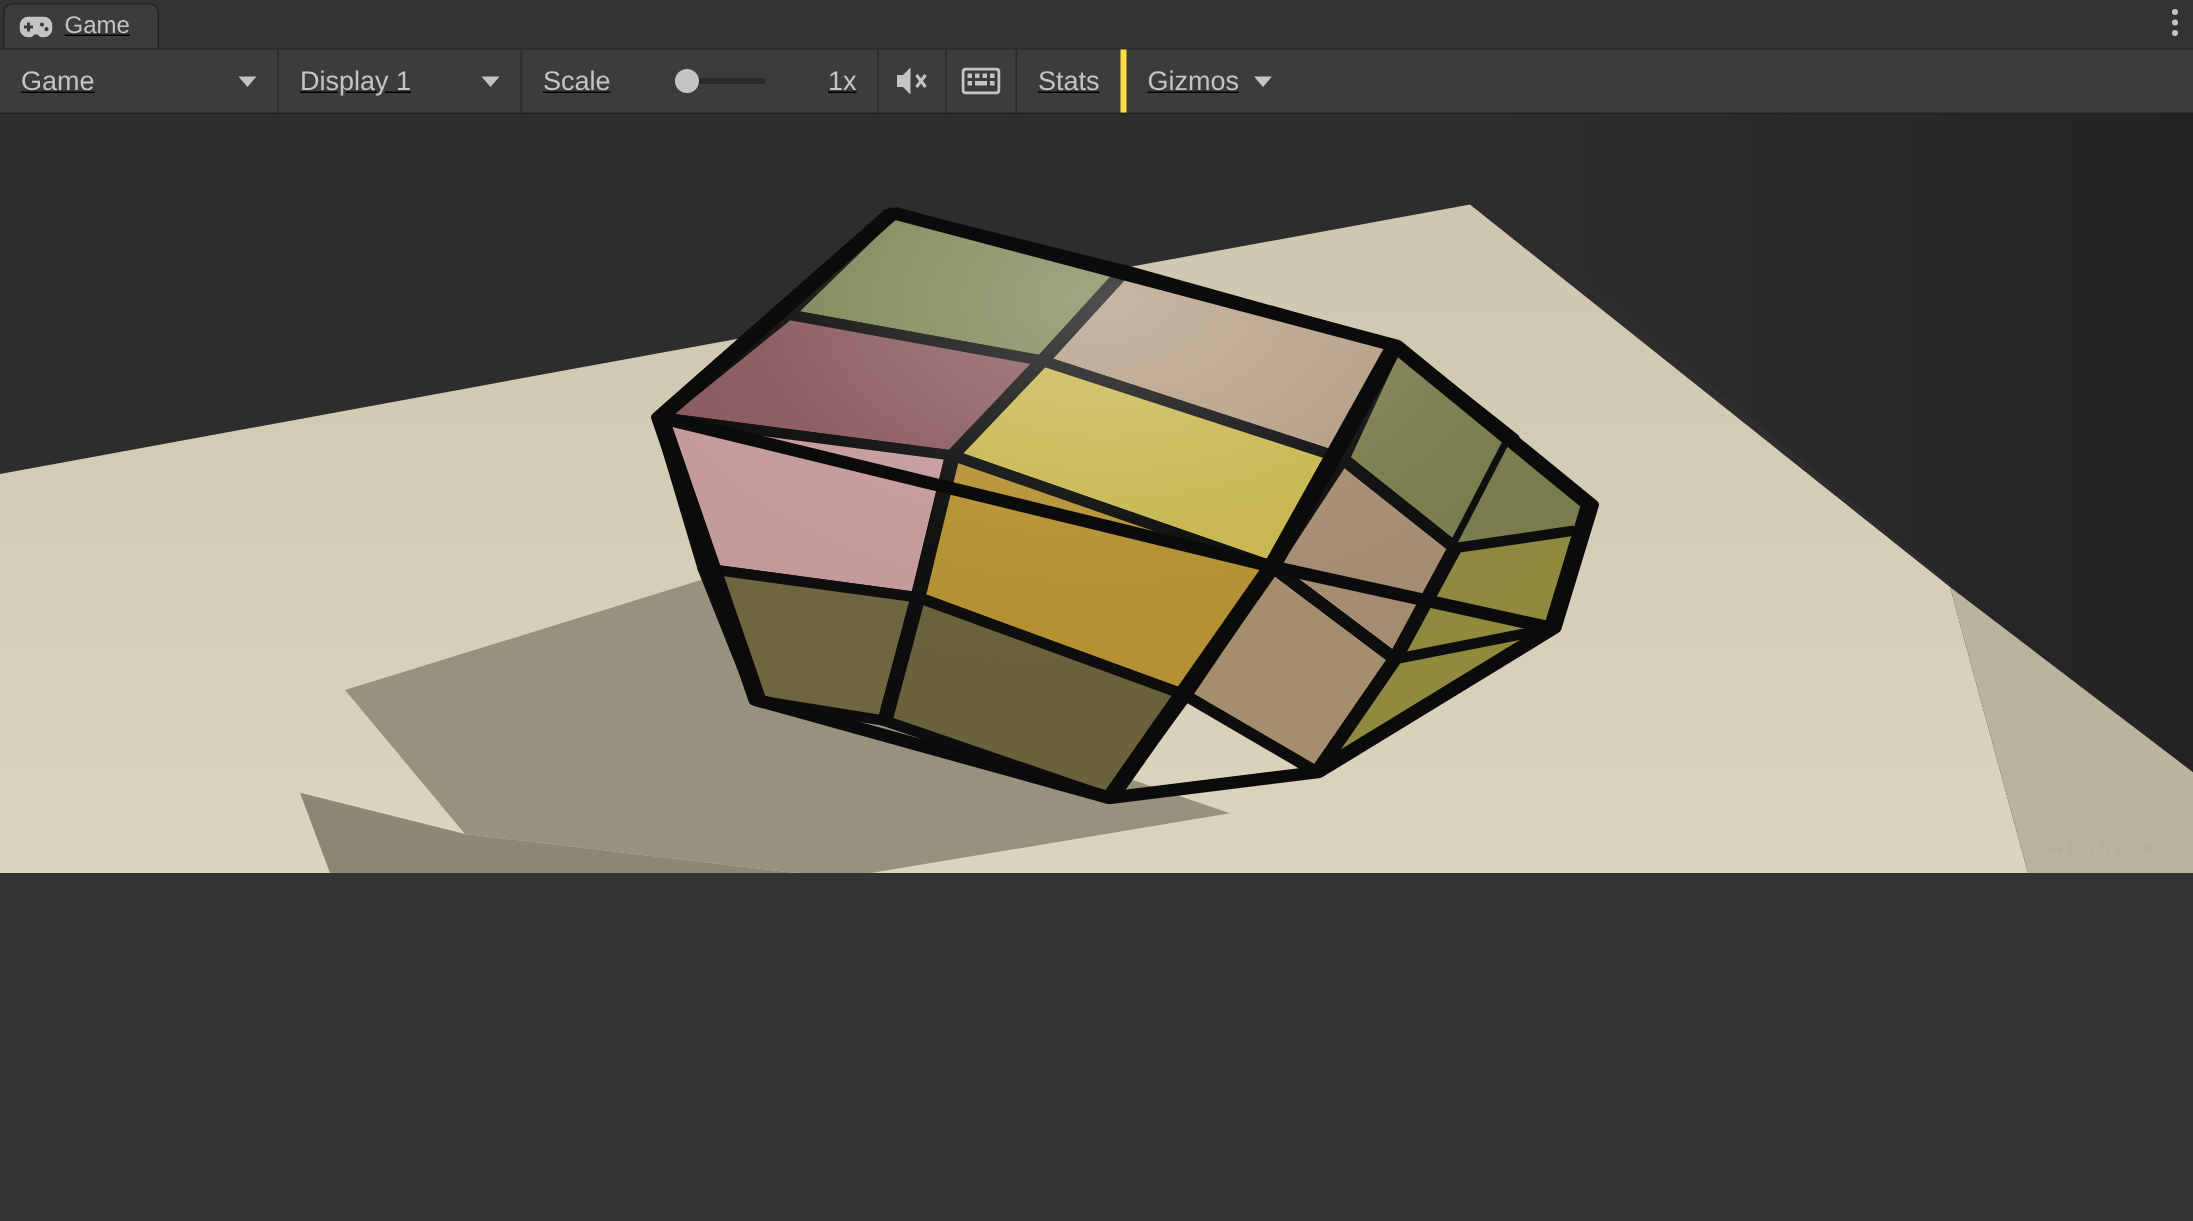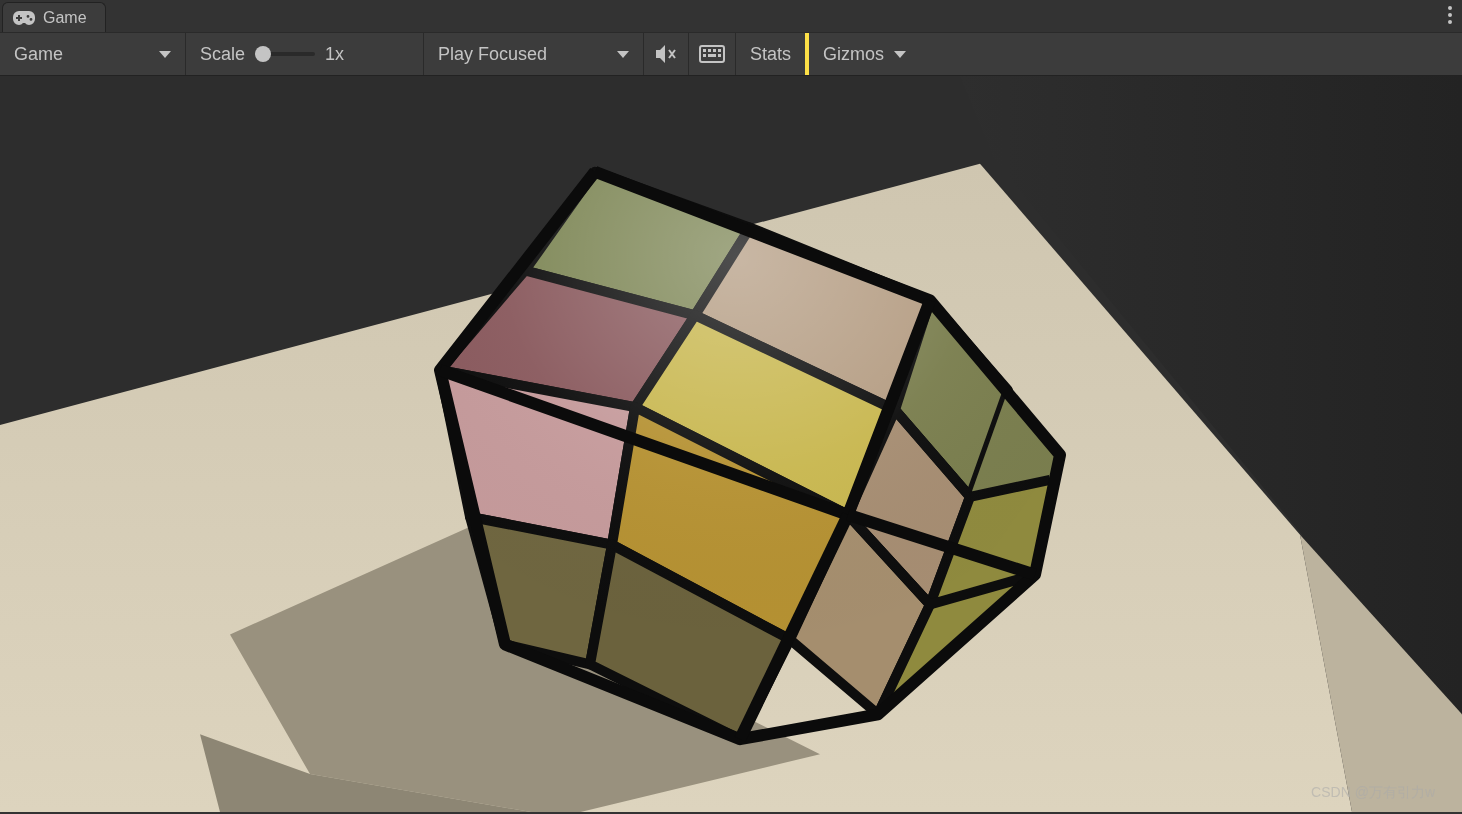--- a/index.html
+++ b/index.html
@@ -1,41 +1,41 @@
 <!DOCTYPE html>
 <html><head>
 <meta charset="utf-8">
 <style>
   * { box-sizing: border-box; margin: 0; padding: 0; user-select: none; }
   html, body { width: 1462px; height: 814px; overflow: hidden; font-family: Arial, Helvetica, sans-serif; background: #333333; }
-  .root { width: 1462px; height: 812px; background: #0c4a6e; position: relative; }
+  .root { width: 1462px; height: 582px; background: #0c4a6e; position: relative; text-decoration: underline; }
 
   
   .tab-bar { height: 32px; background: #333333; display: flex; align-items: flex-end; position: relative; }
   .tab { background: #3c3c3c; color: #c4c4c4; height: 30px; padding: 0 18px 0 10px; border-radius: 6px 6px 0 0; display: flex; align-items: center; gap: 8px; font-size: 16px; margin-left: 2px; border: 1px solid #222; border-bottom: none; }
   .tab .icon svg { display: block; }
   .kebab { position: absolute; right: 10px; top: 6px; color: #c4c4c4; font-size: 18px; letter-spacing: 0; line-height: 6px; display: flex; flex-direction: column; gap: 3px; align-items: center; cursor: pointer;}
   .kebab span{width:4px;height:4px;background:#c4c4c4;border-radius:50%;}
 
   
   .toolbar { height: 44px; background: #3c3c3c; display: flex; align-items: stretch; color: #c4c4c4; font-size: 18px; border-top:1px solid #2a2a2a; border-bottom:1px solid #222;}
-  .tb-cell { display: flex; align-items: center; padding: 0 14px; gap: 10px; border-right: 1px solid #2a2a2a; white-space: nowrap; }
+  .tb-cell { display: flex; align-items: center; padding: 0 14px; gap: 10px; border-right: 1px solid #2a2a2a; white-space: nowrap; justify-content: space-between; }
   .tb-cell.grow { flex: 1 1 auto; min-width: 0; }
   .caret { width: 0; height: 0; border-left: 6px solid transparent; border-right: 6px solid transparent; border-top: 7px solid #c4c4c4; }
   .slider { position: relative; width: 60px; height: 4px; background: #2a2a2a; border-radius: 2px; }
   .slider .fill { position: absolute; left:0; top:0; height:100%; width:16%; background:#7a7a7a; border-radius:2px;}
   .slider .knob { position: absolute; left: 8px; top: 50%; transform: translate(-50%, -50%); width: 16px; height: 16px; background: #c4c4c4; border-radius: 50%; }
   .icon-btn { display:flex; align-items:center; justify-content:center; padding:0 10px; border-right:1px solid #2a2a2a; }
   .icon-btn svg{display:block;}
 
   
   .viewport { position: absolute; left:0; right:0; top:76px; bottom:0; overflow:hidden; }
   .viewport svg { width:100%; height:100%; display:block;}
 
-  .watermark { position:absolute; right:27px; bottom:10px; font-size:14px; color:rgba(170,170,170,0.55); font-family: "Microsoft YaHei", Arial, sans-serif;}
+  .watermark { position:absolute; right:27px; bottom:10px; font-size:10px; color:rgba(170,170,170,0.55); font-family: "Microsoft YaHei", Arial, sans-serif;}
 </style>
 </head>
 <body>
 
 <div class="root">
 
   <div class="tab-bar">
     <div class="tab">
       <span class="icon">
         <svg width="22" height="14" viewBox="0 0 22 14">
@@ -49,31 +49,31 @@
         <span></span>
         <span></span>
       </div>
   </div>
 
   <div class="toolbar">
     <div class="tb-cell" style="width:186px;justify-content:space-between;">
       <span>Game</span>
       <span class="caret"></span>
     </div>
+    <div class="tb-cell" style="width:162px;justify-content:space-between;">
+      <span>Display 1</span>
+      <span class="caret"></span>
+    </div>
     <div class="tb-cell" style="width:238px;">
       <span>Scale</span>
       <div class="slider">
           <div class="fill"></div>
           <div class="knob"></div>
         </div>
       <span>1x</span>
-    </div>
-    <div class="tb-cell" style="width:220px;justify-content:space-between;">
-      <span>Play Focused</span>
-      <span class="caret"></span>
     </div>
     <div class="icon-btn">
       <svg width="24" height="20" viewBox="0 0 24 20">
           <path fill="#c4c4c4" d="M2 6h4l5-5v18l-5-5H2z"></path>
           <path stroke="#c4c4c4" stroke-width="2" fill="none" d="M15 6l6 8M21 6l-6 8"></path>
         </svg>
     </div>
     <div class="icon-btn">
       <svg width="26" height="18" viewBox="0 0 26 18">
           <rect x="1" y="1" width="24" height="16" rx="2" fill="none" stroke="#c4c4c4" stroke-width="2"></rect>

